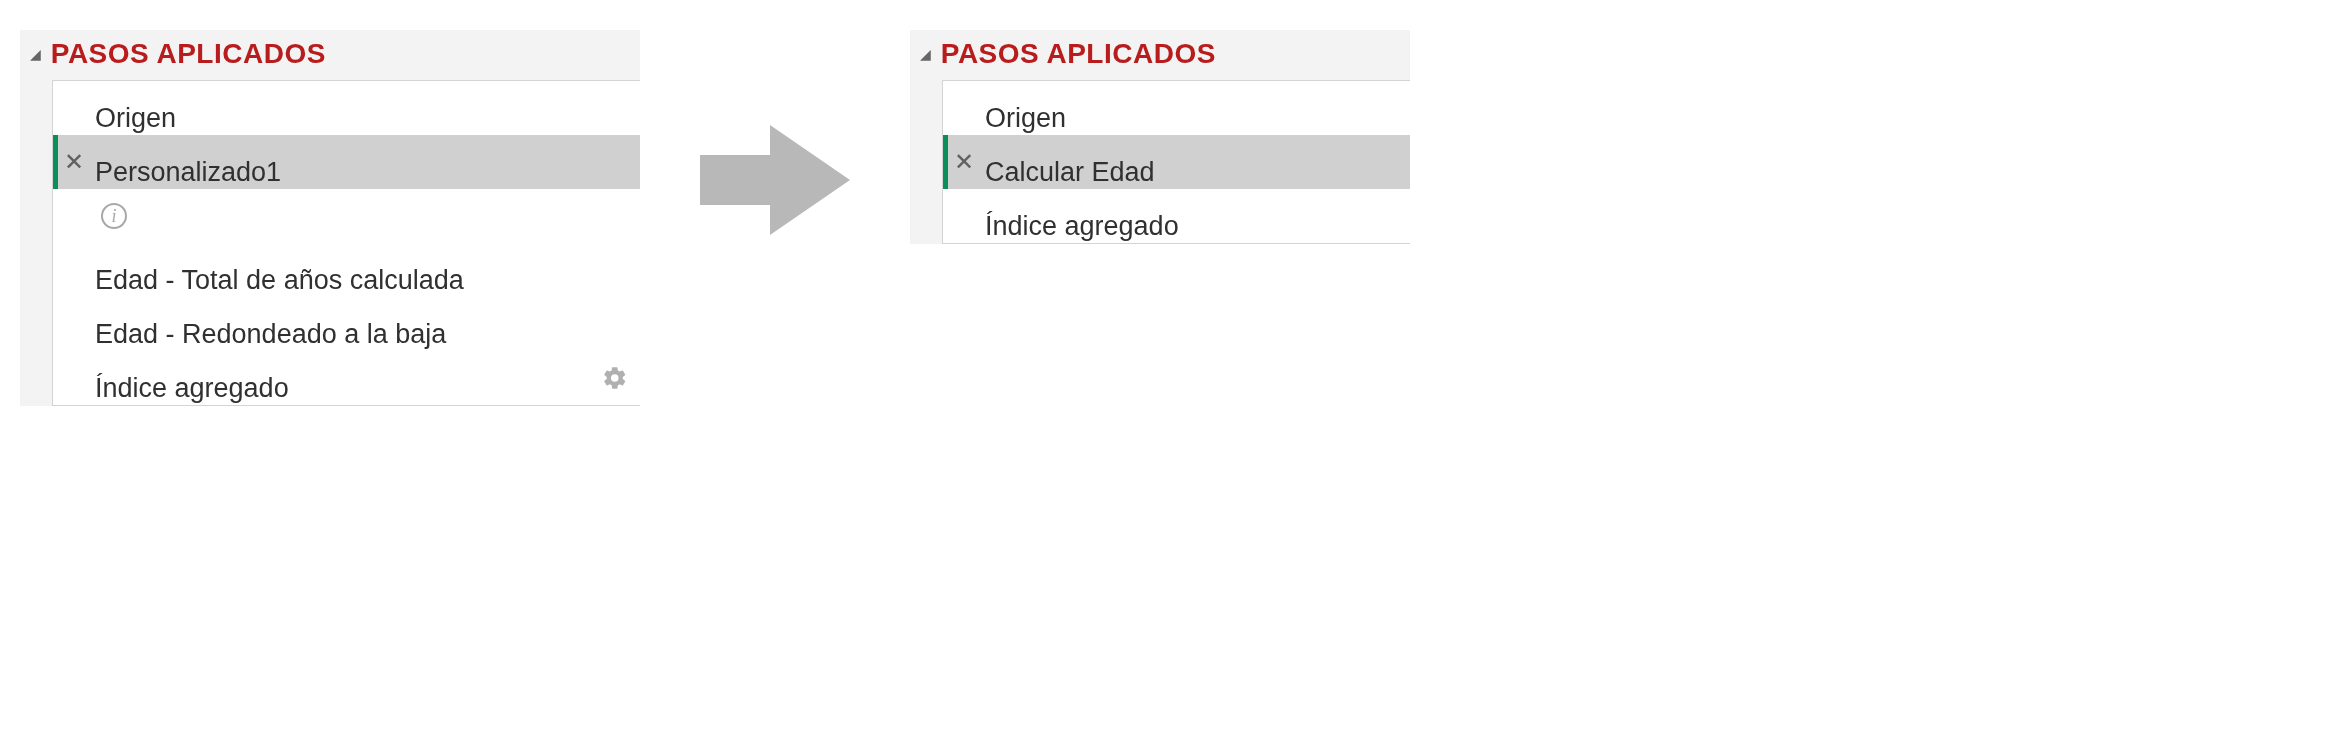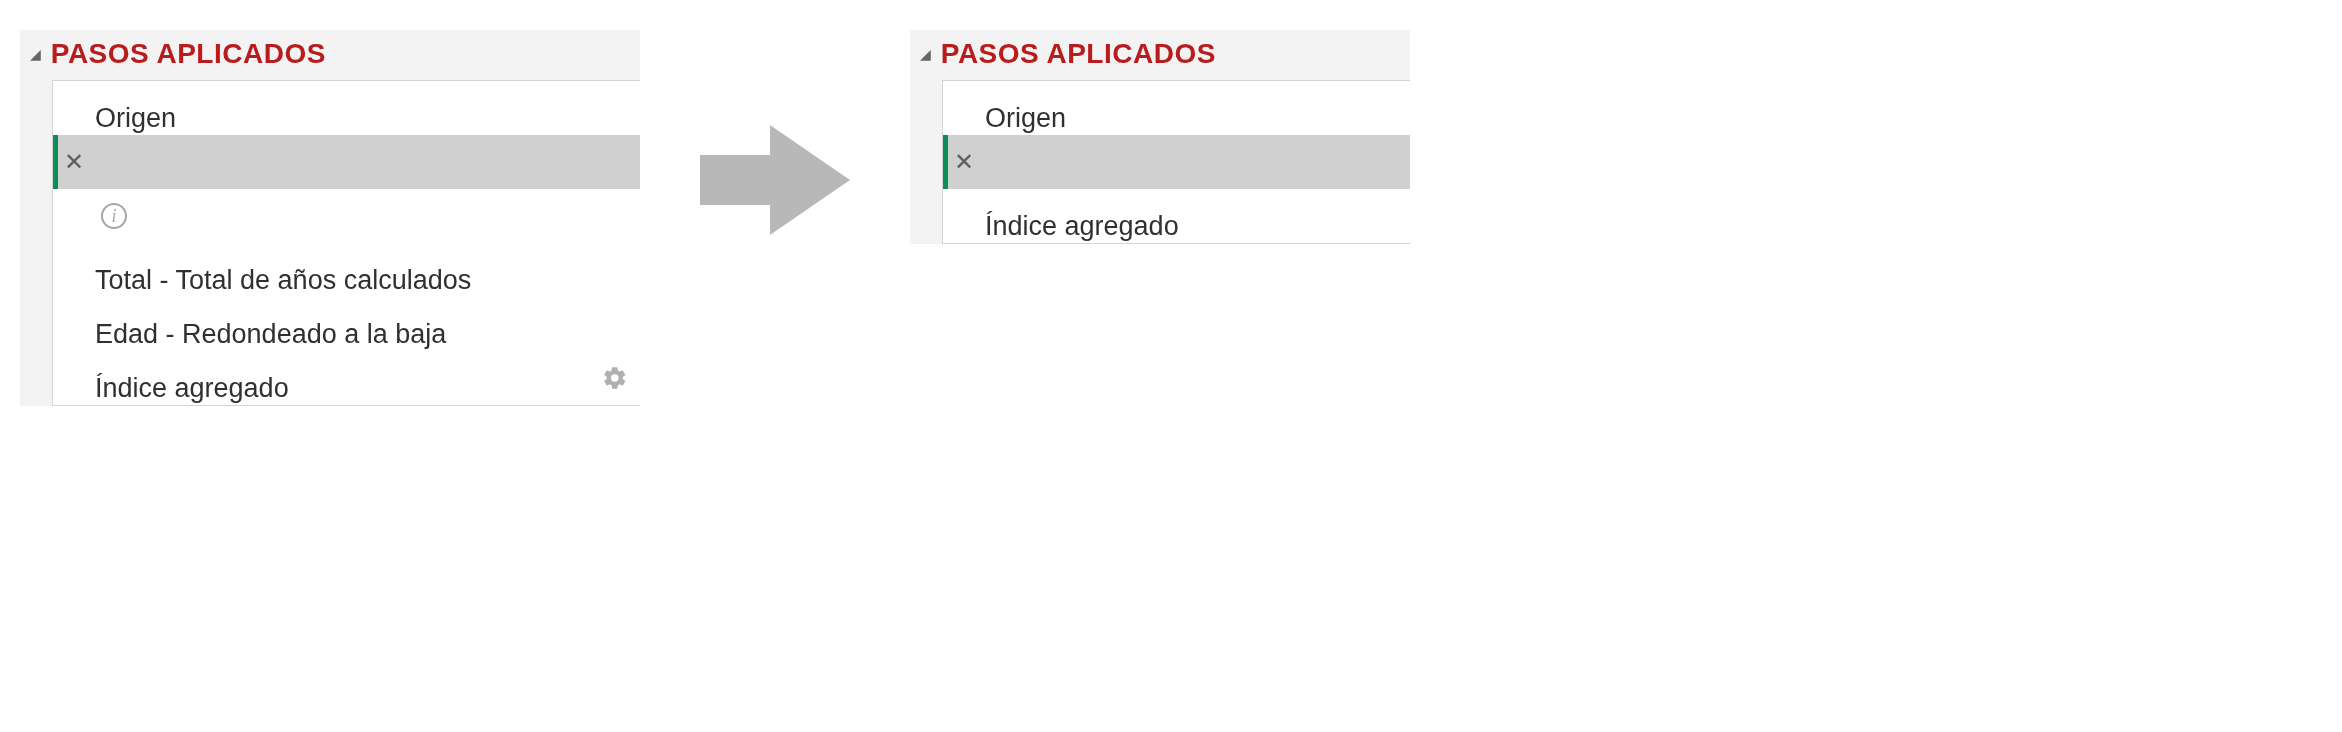--- a/index.html
+++ b/index.html
@@ -122,33 +122,34 @@
   </div>
   <div class="steps-box">
 
     <div class="step-row">
       <span class="delete-slot"></span>
       <span class="step-label">Origen</span>
     </div>
 
     <div class="step-row selected">
       <span class="delete-slot">✕</span>
+      <span class="step-label">Personalizado1</span>
     </div>
 
     <div class="step-row">
       <span class="delete-slot"></span>
       <span class="right-icon">
           <span class="info-icon">i</span>
         </span>
     </div>
 
 
     <div class="step-row">
       <span class="delete-slot"></span>
-      <span class="step-label">Total - Total de años calculados</span>
+      <span class="step-label">Edad - Total de años calculada</span>
     </div>
 
     <div class="step-row">
       <span class="delete-slot"></span>
       <span class="step-label">Edad - Redondeado a la baja</span>
     </div>
 
     <div class="step-row">
       <span class="delete-slot"></span>
       <span class="step-label">Índice agregado</span>
@@ -175,20 +176,21 @@
   </div>
   <div class="steps-box">
 
     <div class="step-row">
       <span class="delete-slot"></span>
       <span class="step-label">Origen</span>
     </div>
 
     <div class="step-row selected">
       <span class="delete-slot">✕</span>
+      <span class="step-label">Calcular Edad</span>
     </div>
 
     <div class="step-row">
       <span class="delete-slot"></span>
       <span class="step-label">Índice agregado</span>
     </div>
 
   </div>
 </div>
 

